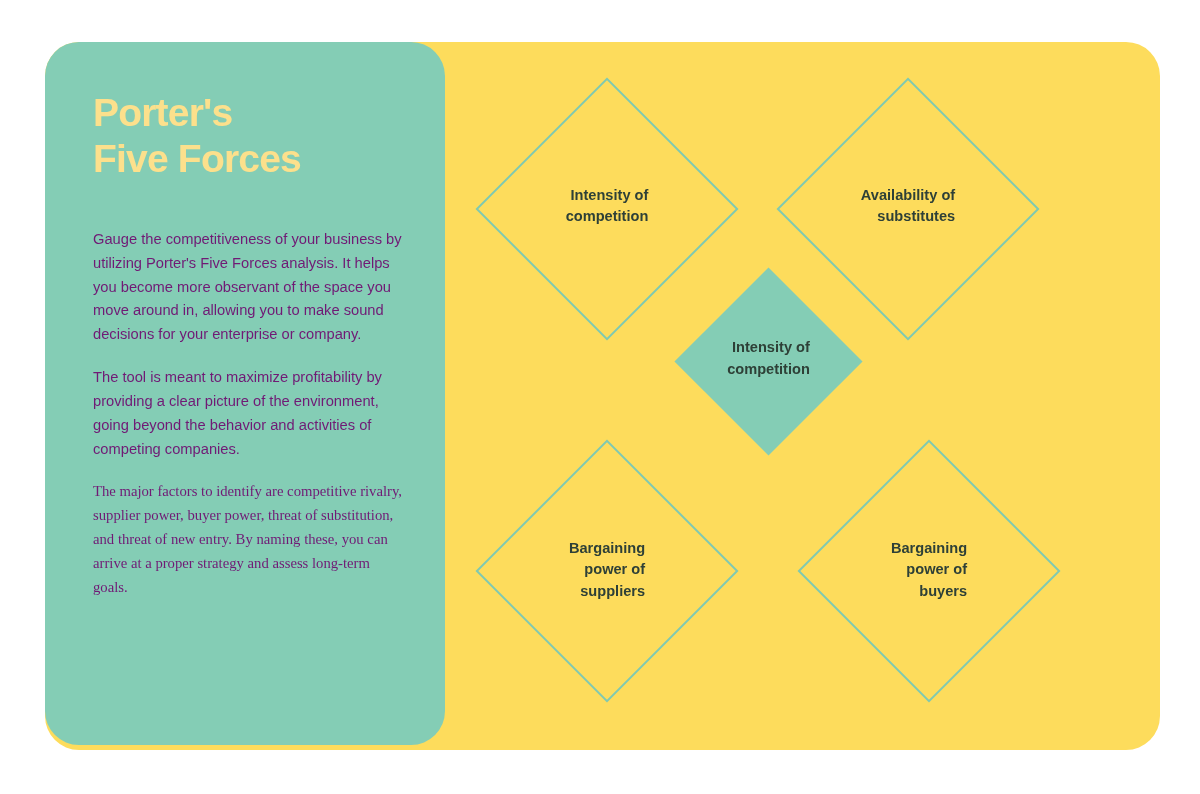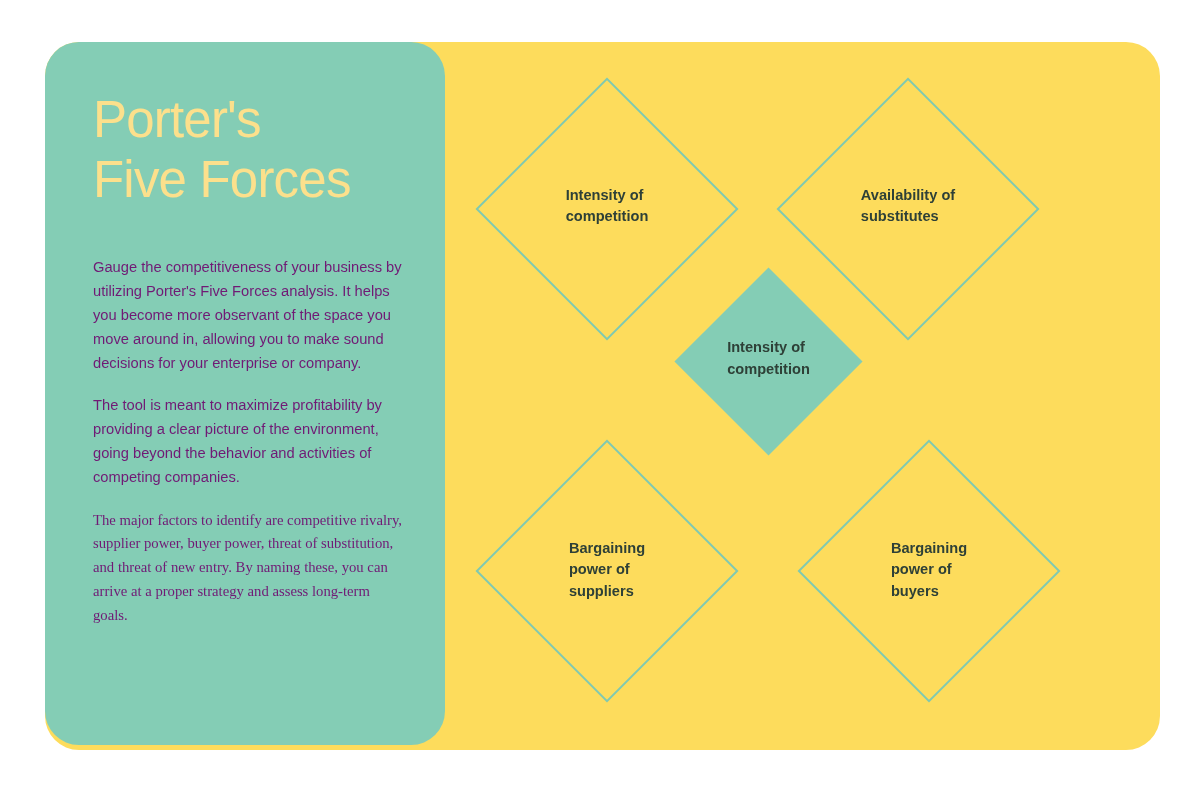--- a/index.html
+++ b/index.html
@@ -38,22 +38,22 @@
     top: 42px;
     width: 400px;
     height: 703px;
     background: #84CDB5;
     border-radius: 34px;
     padding: 48px 42px 0 48px;
   }
 
   .title {
     color: #FCE08C;
-    font-size: 51px;
-    font-weight: normal;
+    font-size: 39px;
+    font-weight: bold;
     line-height: 1.18;
     letter-spacing: -0.8px;
     margin-bottom: 46px;
     white-space: pre-line;
   }
 
   .body-copy p {
     color: #701a75;
     font-size: 14.7px;
     line-height: 1.62;
@@ -95,21 +95,21 @@
     border: none;
   }
 
   .diamond .label {
     position: relative;
     z-index: 2;
     color: #2E4037;
     font-size: 14.6px;
     font-weight: bold;
     line-height: 1.47;
-    text-align: left;
+    text-align: right;
     white-space: pre-line;
     pointer-events: none;
   }
 
   
   .d-top-left     { left: 69px;  top: 74px;  width: 186px; height: 186px; }
   .d-top-right    { left: 370px; top: 74px;  width: 186px; height: 186px; }
   .d-bottom-left  { left: 69px;  top: 436px; width: 186px; height: 186px; }
   .d-bottom-right { left: 391px; top: 436px; width: 186px; height: 186px; }
 

